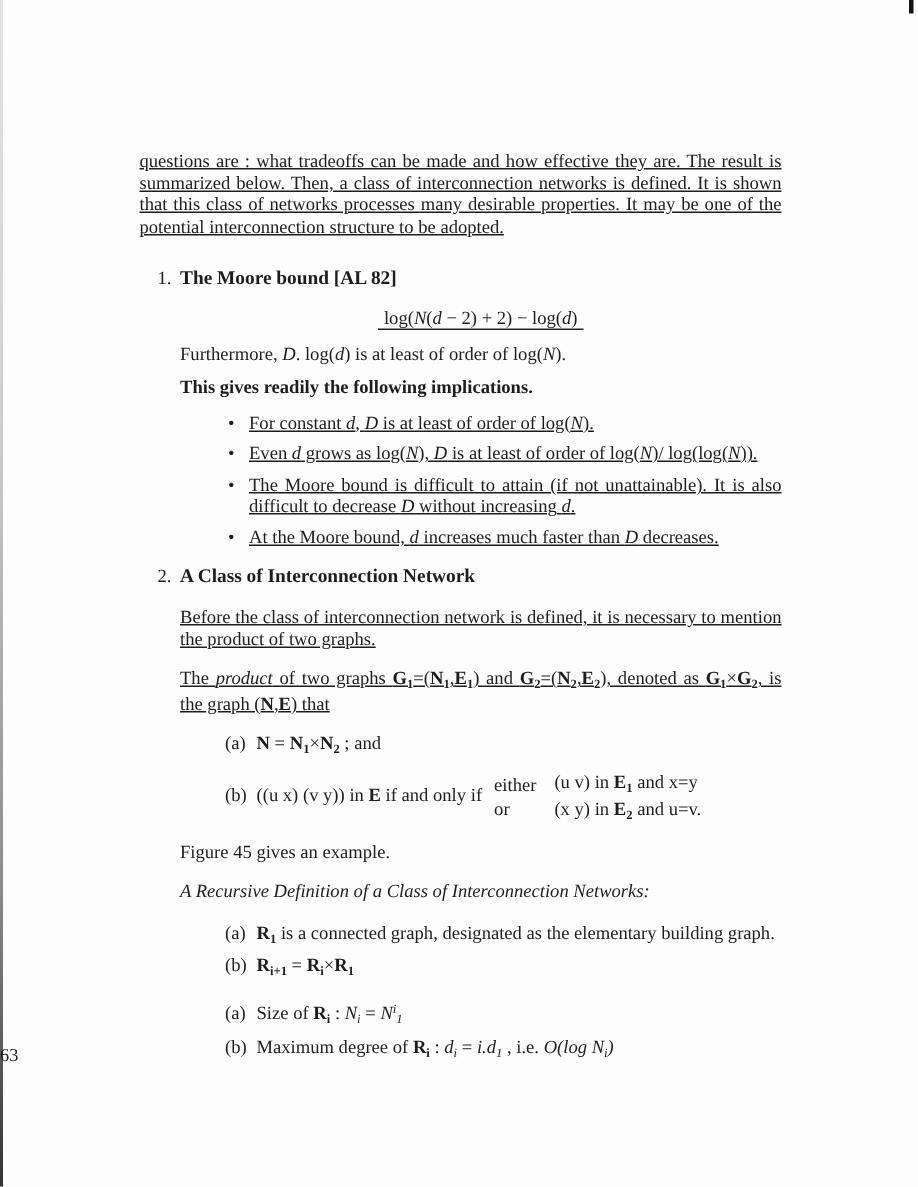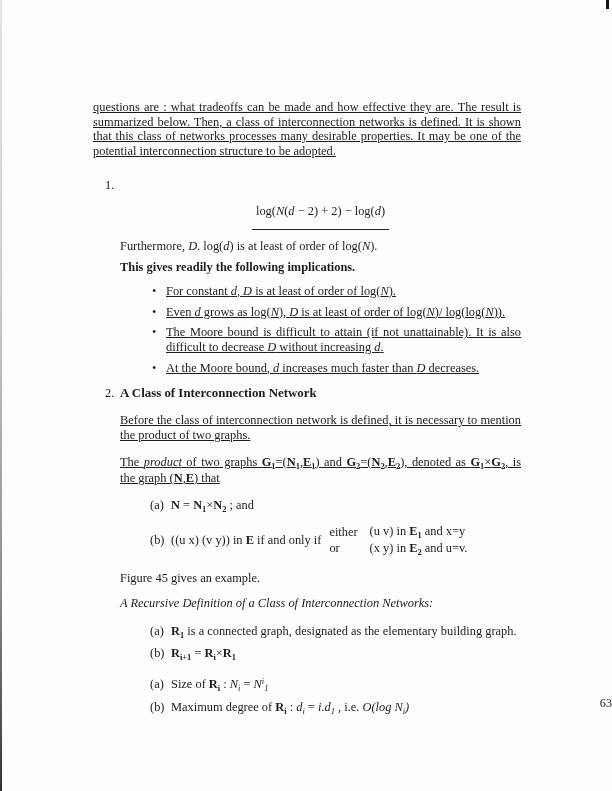--- a/index.html
+++ b/index.html
@@ -23,21 +23,21 @@
   .sub { font-size: 0.68em; vertical-align: -0.32em; }
   .sup { font-size: 0.68em; vertical-align: 0.5em; }
 
   .sec-head { margin: 19px 0 0 12px; display: flex; }
   .sec-num { width: 15px; flex: 0 0 auto; }
   .sec-title { font-weight: 700; font-size: 12.9px; }
   .sec-body { margin-left: 27px; }
   .sec-body > .para { margin-top: 12px; }
 
   .formula { width: max-content; margin: 12px auto 0; text-align: center; }
-  .formula .num { display: block; border-bottom: 1px solid #222; padding: 0 4px 10px; }
+  .formula .num { display: block; border-bottom: 1px solid #222; padding: 0 4px 0; }
   .formula .den { display: block; padding-top: 2px; }
 
   .line { margin-top: 9px; }
   .tight { margin-top: 7px; font-weight: bold; }
 
   ul.bullets { list-style: none; margin: 9px 0 0 32px; padding: 0; }
   ul.bullets li { display: flex; margin-bottom: 6px; }
   .dot { width: 14px; flex: 0 0 auto; }
 
   .ablist { margin: 12px 0 0 30px; }
@@ -47,21 +47,21 @@
   .eo-col { margin-left: 8px; flex: 0 0 auto; }
   .eo-conds { margin-left: 12px; flex: 0 0 auto; }
   .eo-col div, .eo-conds div { line-height: 1.3; }
 
   .fig-line { margin-top: 13px; }
   .recur-head { margin-top: 11px; font-style: italic; }
   .props-head { margin-top: 17px; }
 
   .page-number {
     position: absolute; top: 696px; left: 0; width: 612px;
-    text-align: right; font-size: 12.2px;
+    text-align: left; font-size: 12.2px;
   }
 
   .edge-left {
     position: absolute; left: 0; top: 0; width: 2px; height: 791px;
     background: linear-gradient(to bottom, rgba(0,0,0,0.10) 0%, rgba(0,0,0,0.18) 35%, rgba(0,0,0,0.45) 75%, rgba(0,0,0,0.8) 100%);
   }
   .corner-tick {
     position: absolute; left: 606px; top: 0; width: 3px; height: 9px; background: #151515;
   }
 </style>
@@ -71,20 +71,21 @@
 <div class="page">
   <div class="edge-left"></div>
   <div class="corner-tick"></div>
 
   <div class="content">
 
     <p class="just">questions are :  what tradeoffs can be made and how effective they are.  The result is summarized below.  Then, a class of interconnection networks is defined.  It is shown that this class of networks processes many desirable properties. It may be one of the potential interconnection structure to be adopted.</p>
 
     <div class="sec-head">
       <span class="sec-num">1.</span>
+      <span class="sec-title">The Moore bound [AL 82]</span>
     </div>
 
     <div class="sec-body">
 
       <div class="formula">
         <span class="num"><span>log(</span><span class="i">N</span><span>(</span><span class="i">d</span><span> − 2) + 2) − log(</span><span class="i">d</span><span>)</span></span>
       </div>
 
       <p class="line"><span>Furthermore, </span><span class="i">D</span><span>. log(</span><span class="i">d</span><span>) is at least of order of log(</span><span class="i">N</span><span>).</span></p>
       <p class="tight">This gives readily the following implications.</p>

